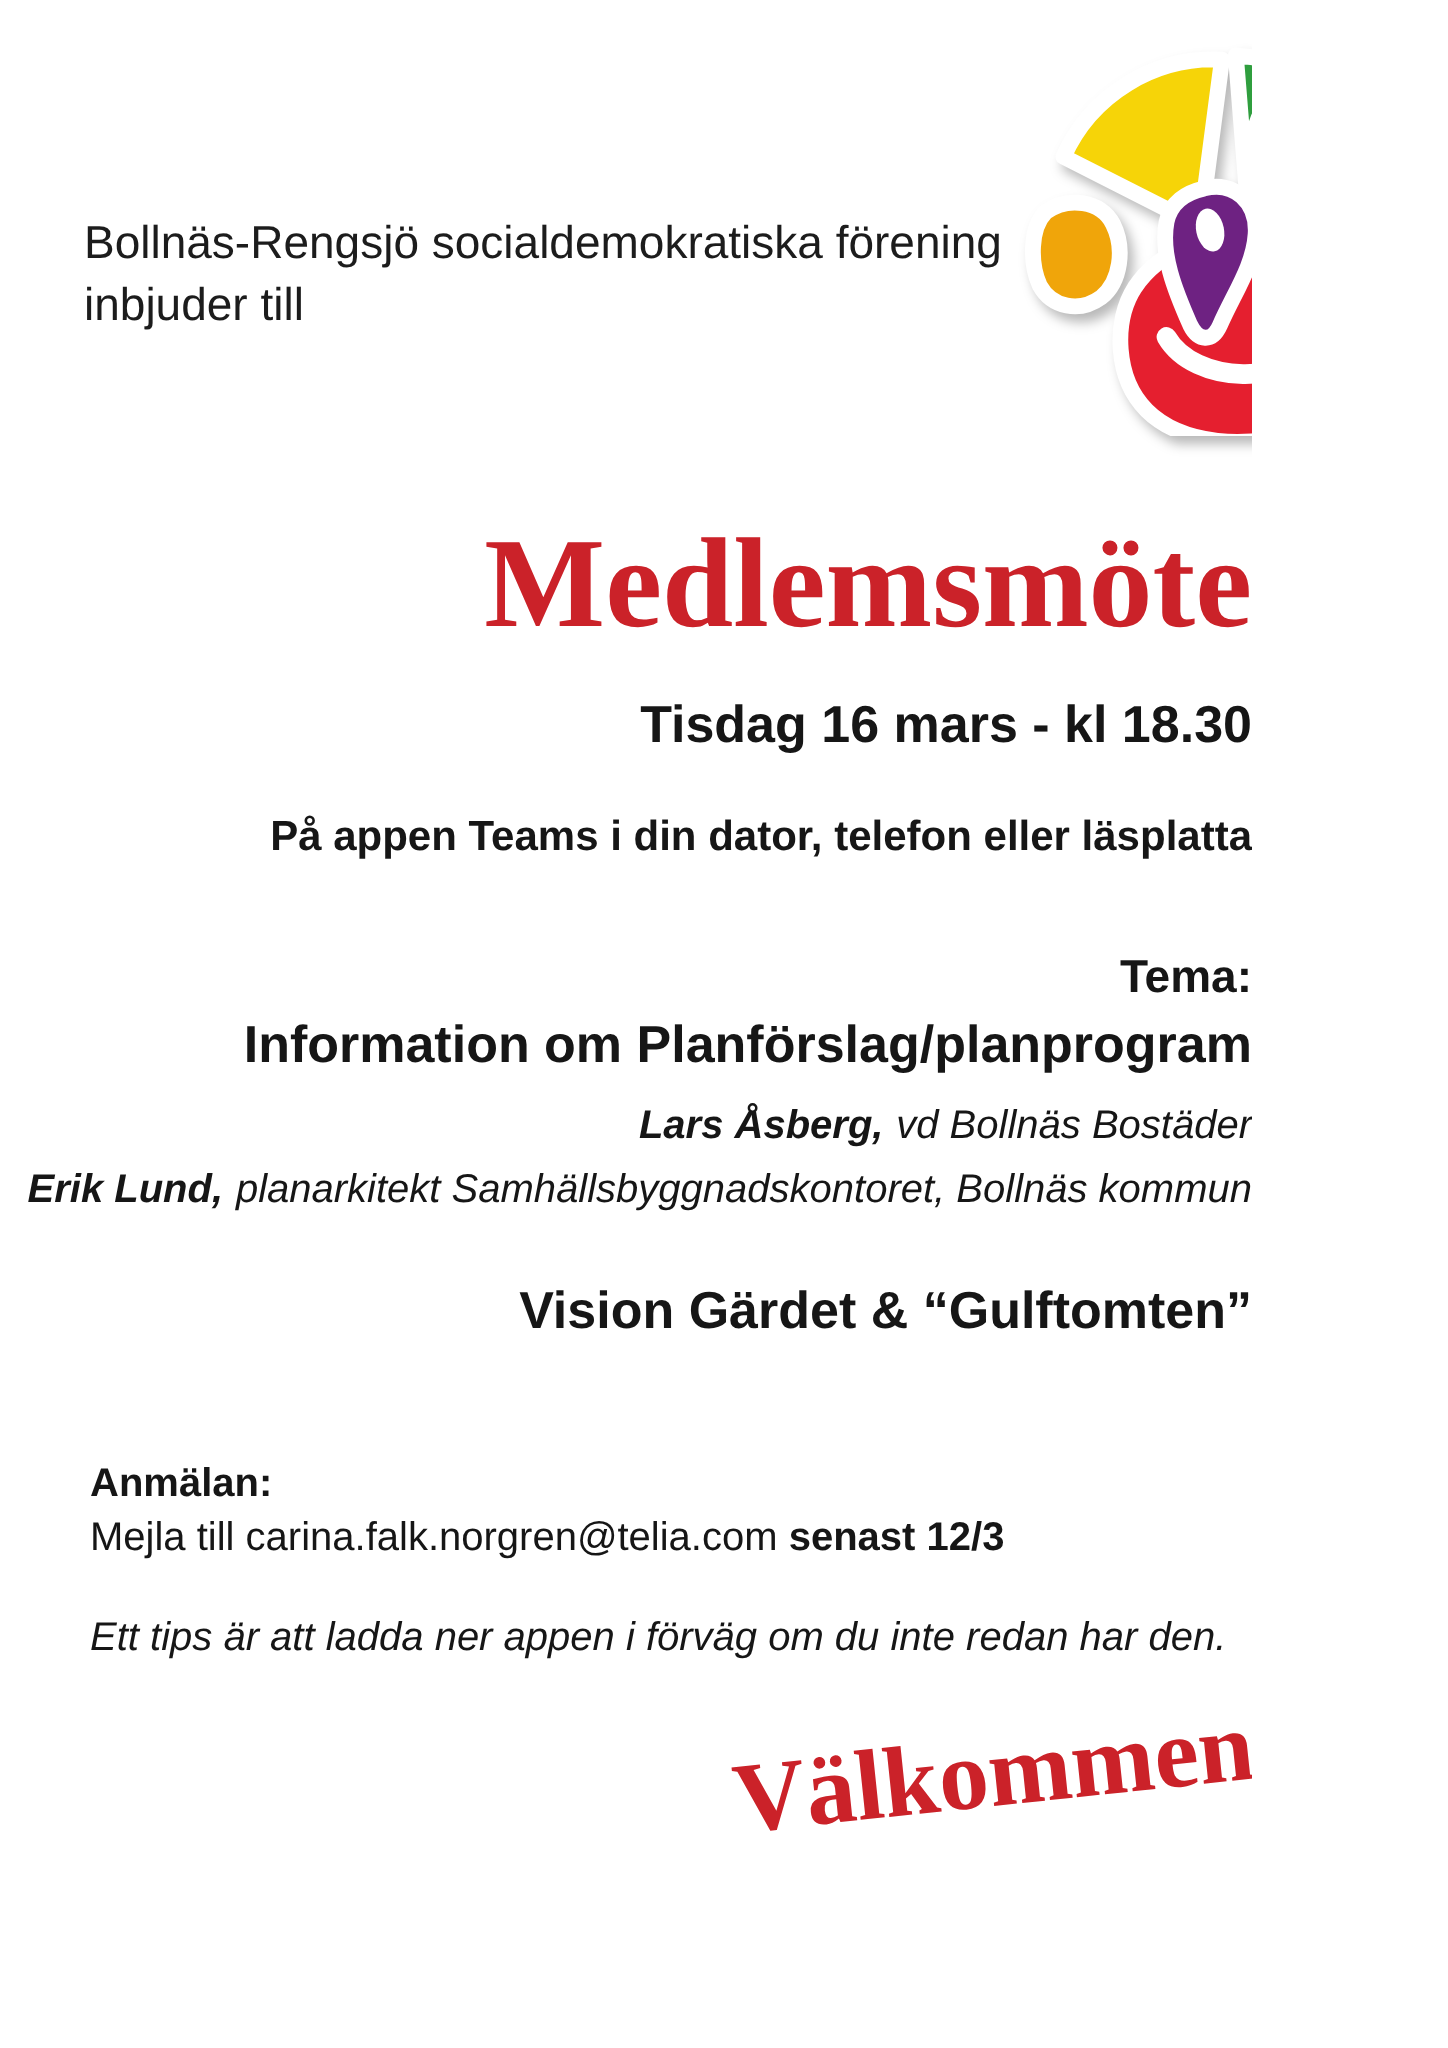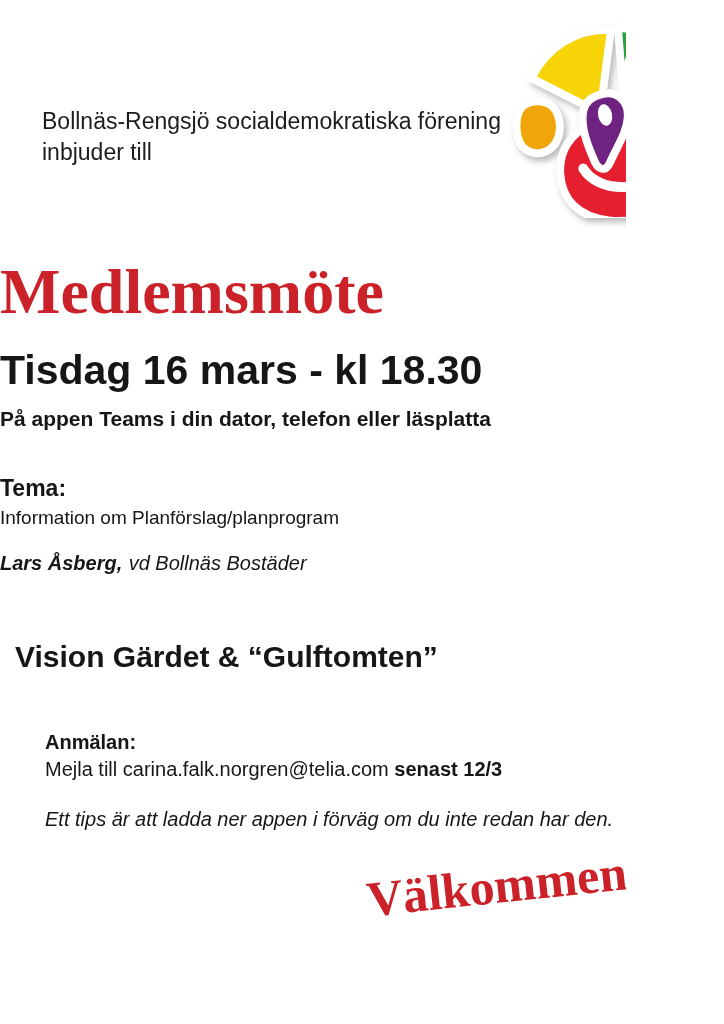--- a/index.html
+++ b/index.html
@@ -20,38 +20,38 @@
     position: absolute; left: 42px; top: 106px;
     font-size: 23px; line-height: 31px; color: #1c1c1c;
     white-space: pre-line;
   }
   .logo {
     position: absolute; left: 506px; top: 16px;
     width: 208px; height: 202px;
   }
   .logo svg { width: 100%; height: 100%; filter: drop-shadow(3px 4px 3px rgba(0,0,0,0.28)); }
   .centered {
-    position: absolute; left: 0; right: 0; text-align: left;
+    position: absolute; left: 0; right: 0; text-align: right;
   }
   .title {
     top: 259px;
     font-family: "Liberation Serif", serif;
     font-weight: bold;
     font-size: 64px; line-height: 66px;
     color: var(--accent-red, #cb2229);
   }
-  .date-line   { top: 347px; font-size: 41px; font-weight: bold; }
+  .date-line   { top: 347px; font-size: 26px; font-weight: bold; }
   .platform    { top: 407px; font-size: 21px; font-weight: bold; }
   .tema-label  { top: 475px; font-size: 23px; font-weight: bold; }
-  .tema-subject{ top: 507px; font-size: 19px; font-weight: normal; }
+  .tema-subject{ top: 507px; font-size: 26px; font-weight: bold; }
   .speaker     { font-size: 20px; font-style: italic; }
   .speaker-1   { top: 552px; font-style: italic; }
   .speaker-2   { top: 584px; }
   .speaker-name{ font-weight: bold; margin-right: 0.32em; }
-  .vision      { top: 640px; font-size: 30px; font-weight: bold; padding-left: 15px; }
+  .vision      { top: 640px; font-size: 26px; font-weight: bold; padding-left: 15px; }
   .left-block  { position: absolute; left: 45px; font-size: 20px; }
   .anmalan-label { top: 731px; font-weight: bold; text-align: right; }
   .anmalan-line1 { top: 758px; }
   .anmalan-line2 { top: 783px; }
   .anmalan-line3 { top: 808px; font-style: italic; }
   .bold { font-weight: bold; }
   .closing {
     position: absolute; left: 345px; top: 856px; width: 320px;
     text-align: center;
     font-family: "Liberation Serif", serif;
@@ -98,20 +98,23 @@
   <div class="centered platform">På appen Teams i din dator, telefon eller läsplatta</div>
 
   <div class="centered tema-label">Tema:</div>
 
   <div class="centered tema-subject">Information om Planförslag/planprogram</div>
 
   <div class="centered speaker speaker-1">
     <span class="speaker-name">Lars Åsberg,</span><span>vd Bollnäs Bostäder</span>
   </div>
 
+  <div class="centered speaker speaker-2">
+    <span class="speaker-name">Erik Lund,</span><span>planarkitekt Samhällsbyggnadskontoret, Bollnäs kommun</span>
+  </div>
 
   <div class="centered vision">Vision Gärdet &amp; “Gulftomten”</div>
 
   <div class="left-block anmalan-label">Anmälan:</div>
 
   <div class="left-block anmalan-line1">
     <span>Mejla till </span><span>carina.falk.norgren@telia.com</span><span class="bold"> senast 12/3</span>
   </div>
 
 

